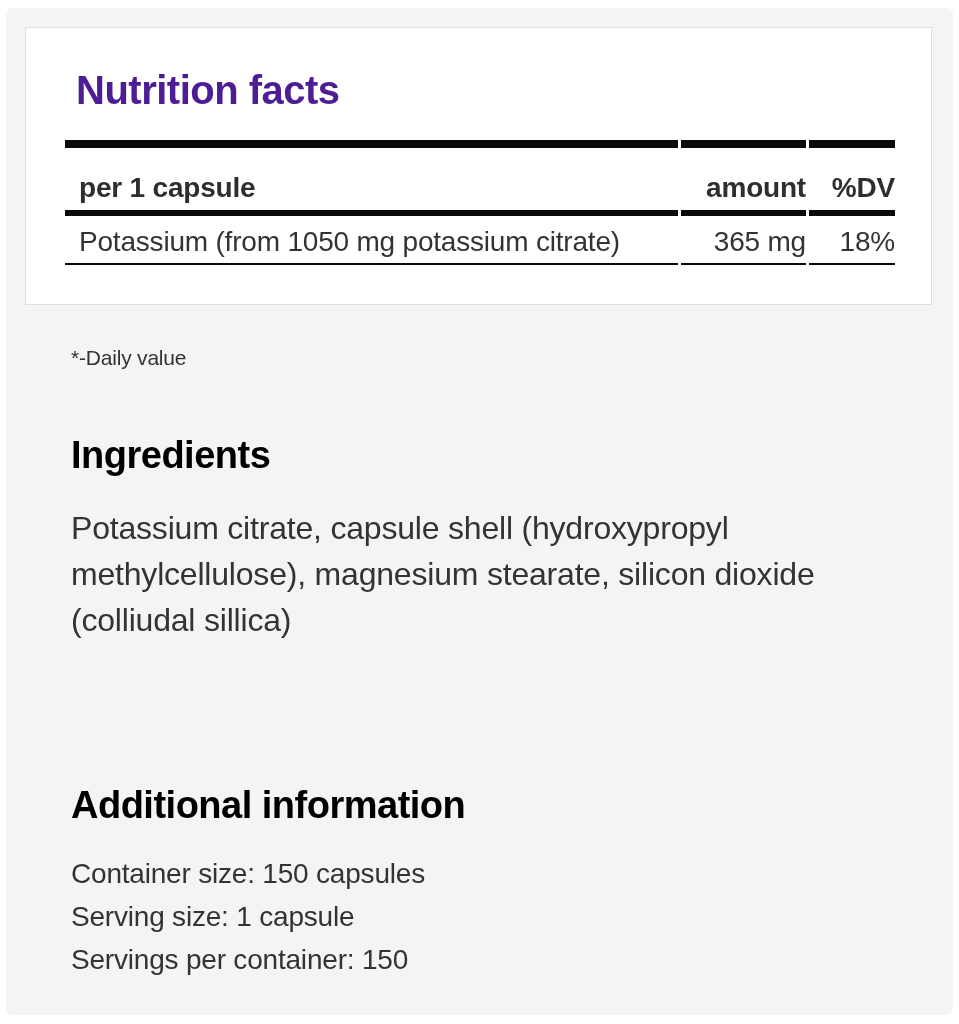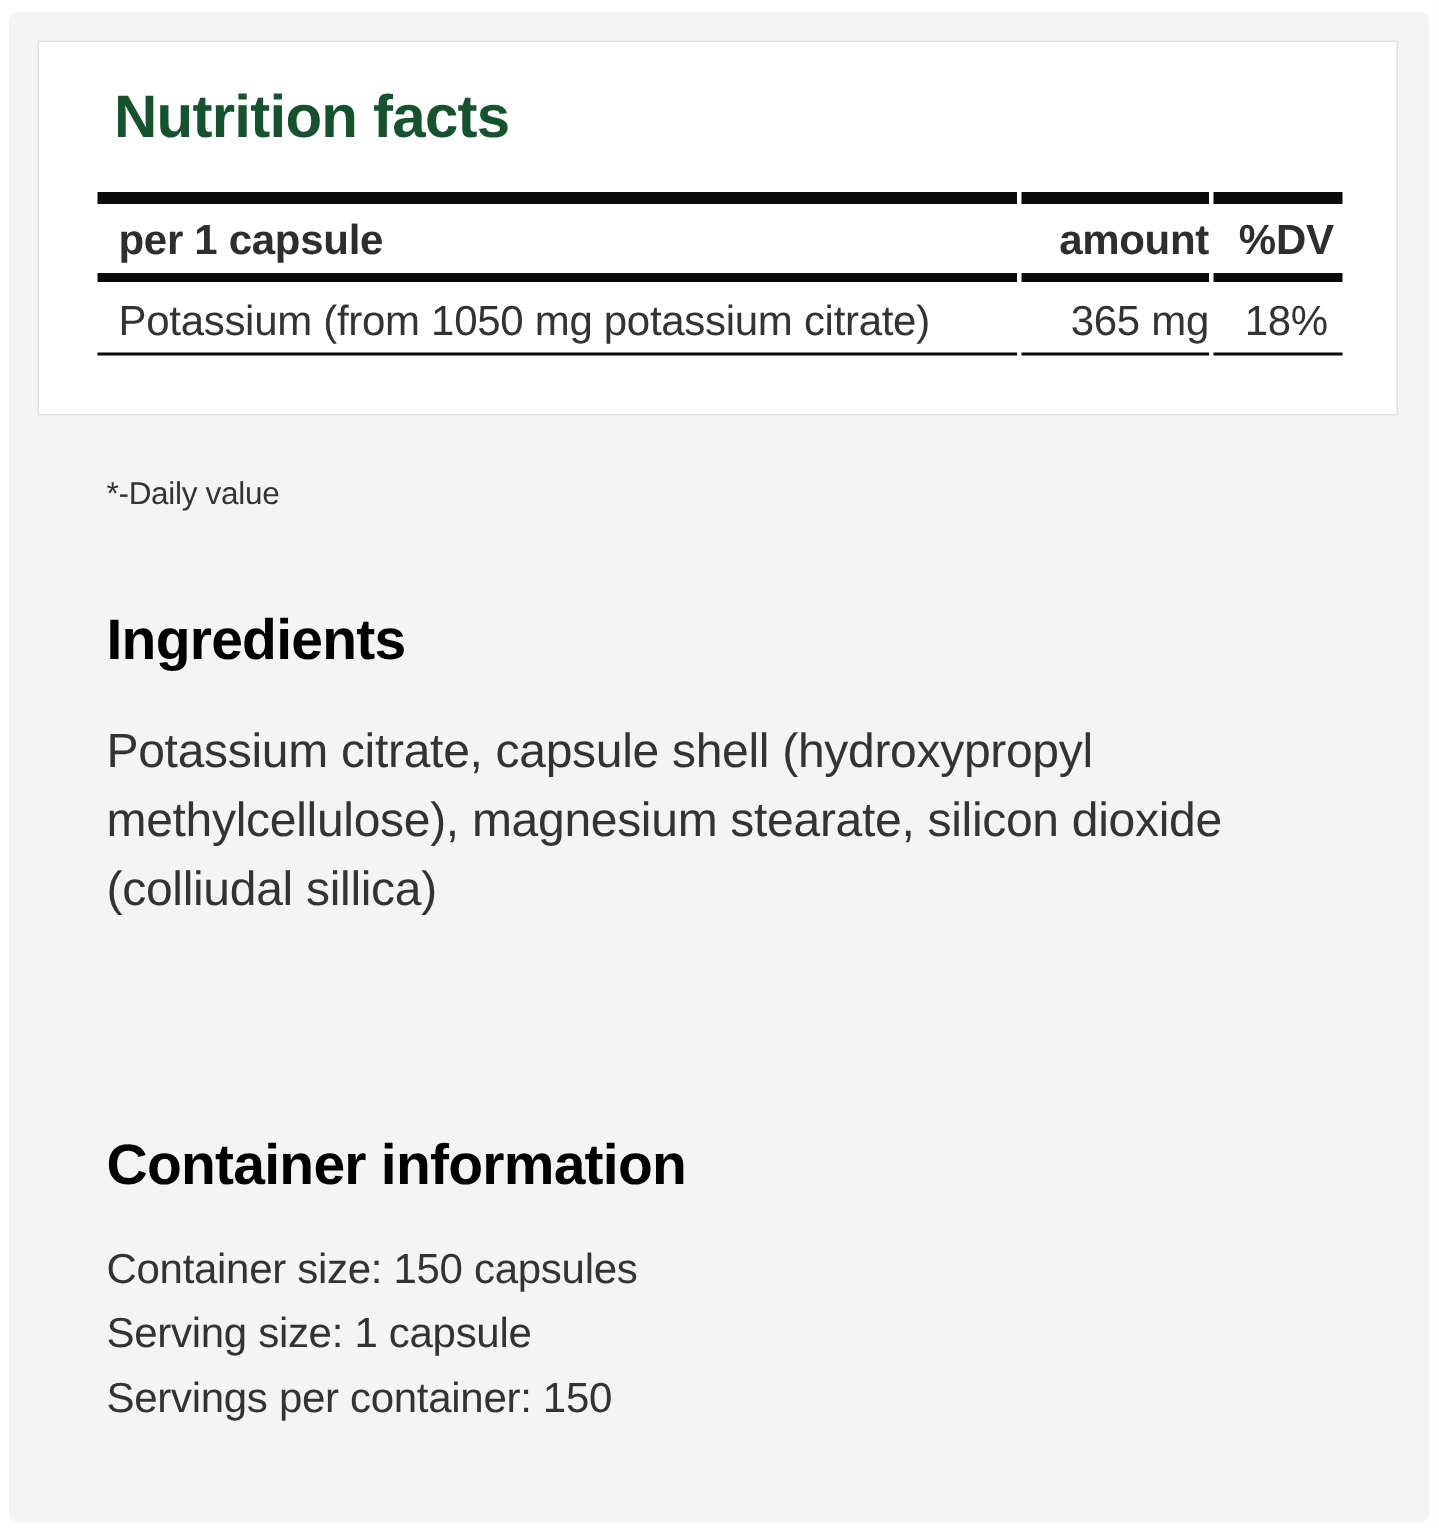--- a/index.html
+++ b/index.html
@@ -18,54 +18,54 @@
     border-radius: 6px;
     overflow: hidden;
   }
   .card {
     margin: 19px 21px 0 19px;
     background: #ffffff;
     border: 1px solid #e0e0e0;
     padding: 26px 33px 39px 36px;
   }
   .nf-title {
-    margin: 0 0 0 14px;
+    margin: 12px 0 0 14px;
     font-size: 40px;
     line-height: 48px;
     font-weight: 700;
-    color: #14532d;
+    color: #4c1d95;
     letter-spacing: -0.5px;
   }
   table.nf-table {
     width: 100%;
     margin-top: 26px;
     border-collapse: separate;
     border-spacing: 3px 0;
   }
   .nf-table th {
     border-top: 8px solid #0a0a0a;
     border-bottom: 6px solid #0a0a0a;
-    padding: 9px 0 7px 0;
+    padding: 25px 0 7px 0;
     font-size: 28px;
     line-height: 30px;
     font-weight: 700;
     color: #2e2e2e;
     letter-spacing: -0.2px;
   }
   .nf-table td {
     border-bottom: 2px solid #0a0a0a;
     padding: 8px 0 3px 0;
     font-size: 28px;
     line-height: 36px;
     vertical-align: middle;
     letter-spacing: -0.2px;
   }
   .col-name   { width: auto;  text-align: left;  }
   .col-amount { width: 125px; text-align: right; }
-  .col-dv     { width: 86px;  text-align: center;  }
+  .col-dv     { width: 86px;  text-align: right;  }
   th.col-name, td.col-name { padding-left: 14px; }
   th.col-dv,   td.col-dv   { padding-left: 11px; }
   td.col-amount, td.col-dv { white-space: nowrap; padding-bottom: 3px; }
   .note {
     margin: 35px 55px 0 65px;
     font-size: 21px;
     line-height: 36px;
     letter-spacing: -0.2px;
   }
   .section-title {
@@ -116,21 +116,21 @@
         </tbody>
       </table>
     </div>
 
     <p class="note">*-Daily value</p>
 
     <h2 class="section-title">Ingredients</h2>
 
     <p class="body-text">Potassium citrate, capsule shell (hydroxypropyl methylcellulose), magnesium stearate, silicon dioxide (colliudal sillica)</p>
 
-    <h2 class="section-title additional">Container information</h2>
+    <h2 class="section-title additional">Additional information</h2>
 
     <div class="info-lines">
       <div>Container size: 150 capsules</div>
       <div>Serving size: 1 capsule</div>
       <div>Servings per container: 150</div>
     </div>
 
   </div>
 </div>
 

